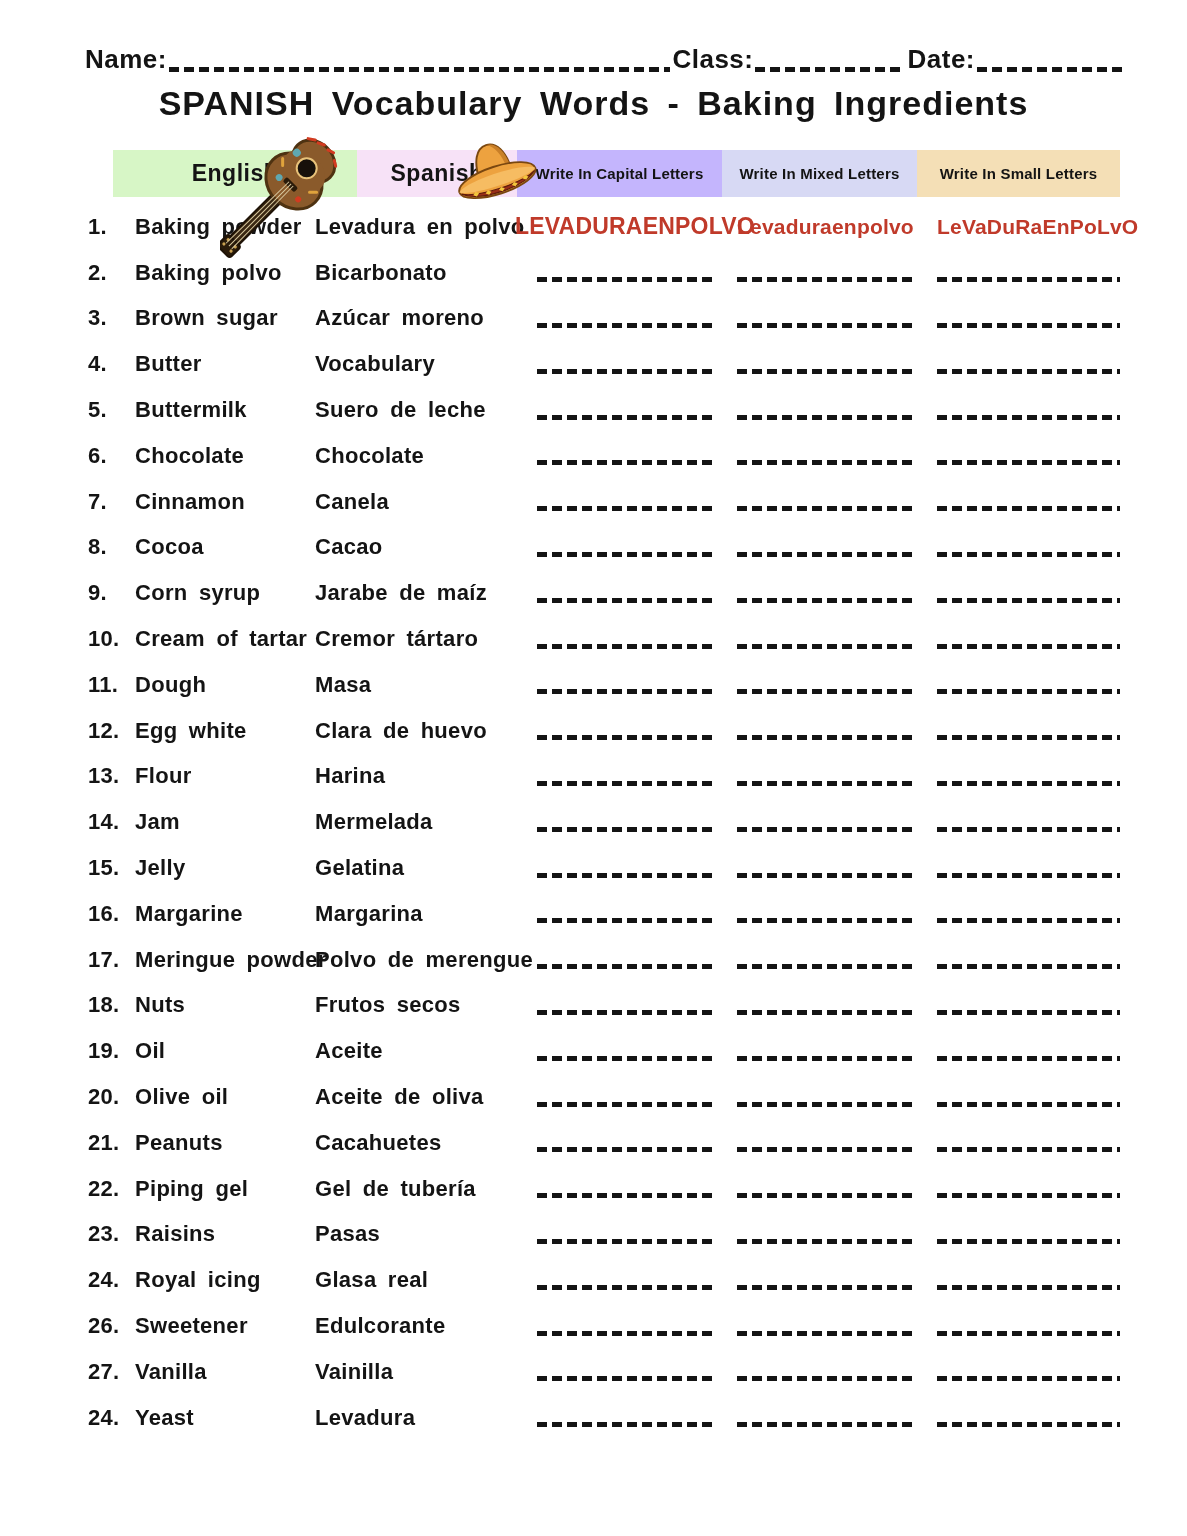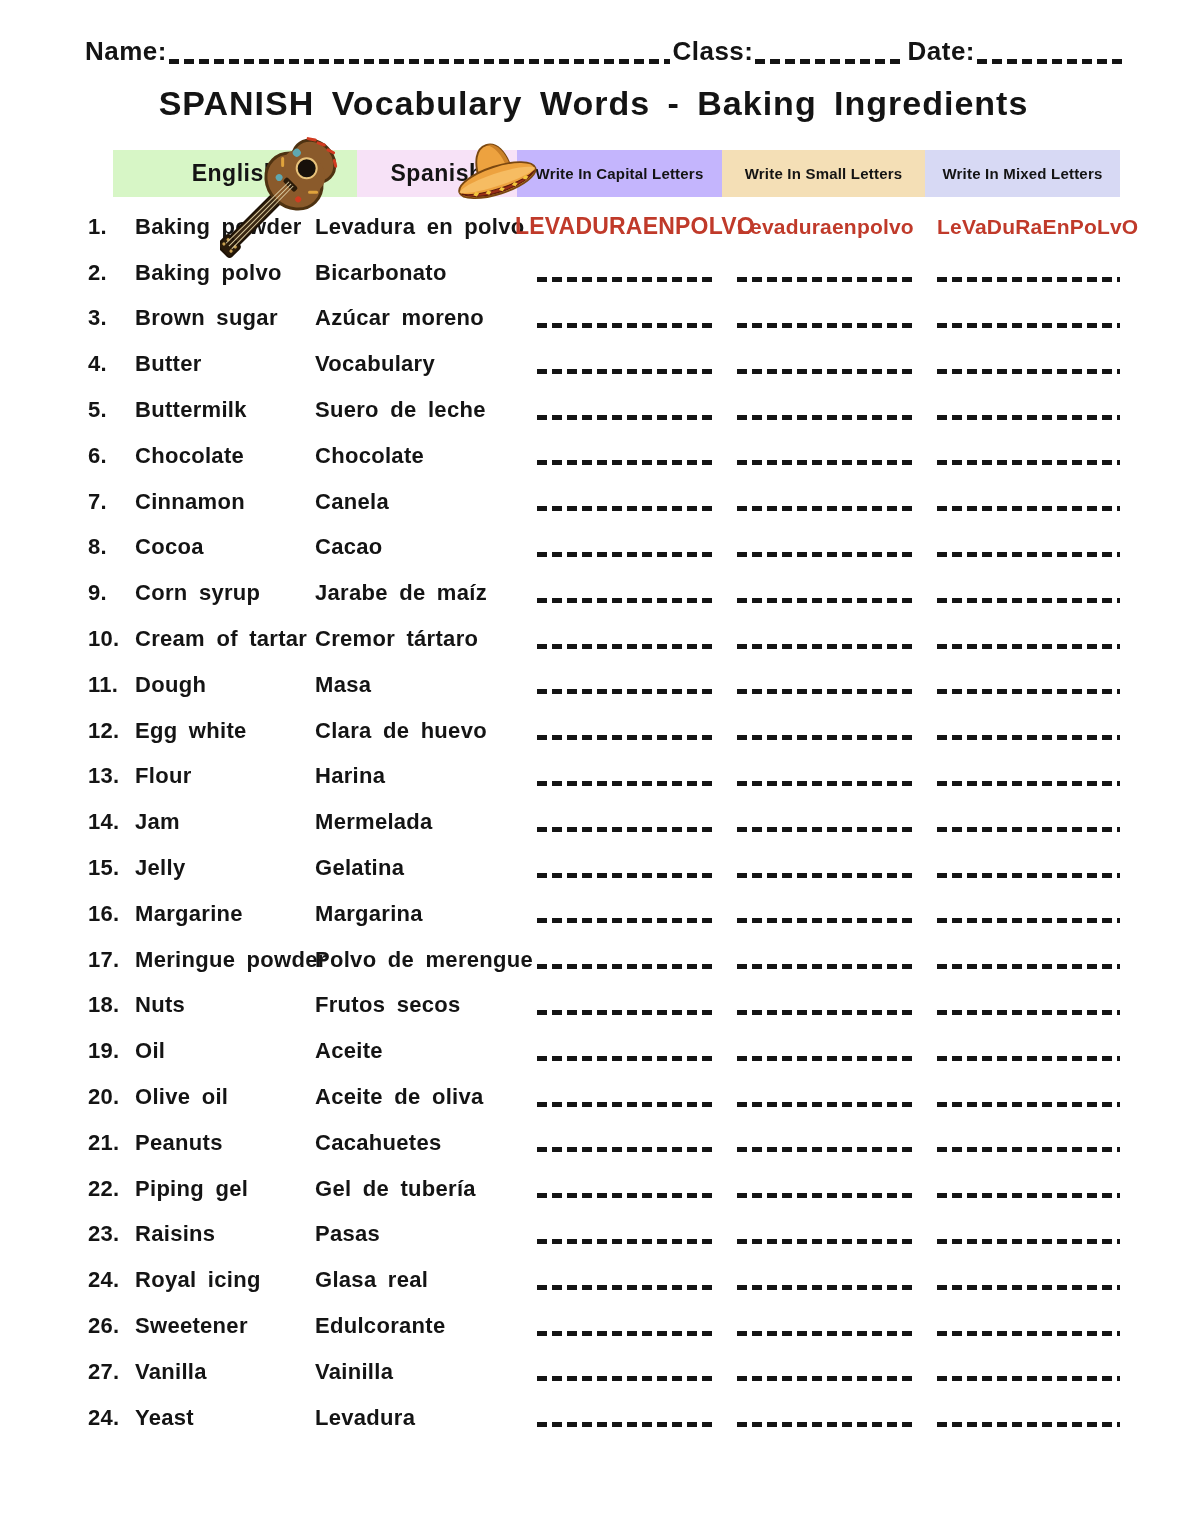--- a/index.html
+++ b/index.html
@@ -7,21 +7,21 @@
     position:relative;
     width:1187px;height:1536px;
     background:#ffffff;
     font-family:"Liberation Sans", sans-serif;
     color:#141414;
     font-weight:700;
     overflow:hidden;
   }
   
   .name-line{
-    position:absolute;top:36px;left:85px;right:60px;
+    position:absolute;top:44px;left:85px;right:60px;
     display:flex;align-items:flex-end;
     font-size:26px;letter-spacing:.5px;white-space:nowrap;
   }
   .dash-fill{
     height:5px;margin-bottom:3px;
     background-image:repeating-linear-gradient(90deg,#141414 0 10px,transparent 10px 15px);
   }
   .nb{flex:1 1 auto;margin-left:2px;margin-right:2px;}
   .cb{width:150px;margin-left:2px;margin-right:2px;}
   .db{width:150px;margin-left:2px;}
@@ -84,22 +84,22 @@
     <span>Date:</span>
     <span class="dash-fill db"></span>
   </div>
 
   <div class="title">SPANISH Vocabulary Words - Baking Ingredients</div>
 
   <div class="header-bar">
     <div class="hdr hdr-big w-eng" style="background: rgb(215, 246, 198);">English</div>
     <div class="hdr hdr-big w-spa" style="background: rgb(247, 226, 247);">Spanish</div>
     <div class="hdr hdr-small w-cap" style="background: #c4b5fd;">Write In Capital Letters</div>
+    <div class="hdr hdr-small w-mix" style="background: rgb(215, 217, 244);">Write In Mixed Letters</div>
     <div class="hdr hdr-small w-sml" style="background: rgb(244, 223, 182);">Write In Small Letters</div>
-    <div class="hdr hdr-small w-mix" style="background: rgb(215, 217, 244);">Write In Mixed Letters</div>
   </div>
 
   <svg class="guitar" viewBox="0 0 148 142" aria-hidden="true">
     <g transform="translate(98,26) rotate(45)">
 
       <rect x="-6" y="40" width="12" height="82" fill="#3a2712" stroke="#1e1206" stroke-width="2"></rect>
       <rect x="-9" y="118" width="18" height="16" rx="3" fill="#2a1b0a" stroke="#1e1206" stroke-width="2"></rect>
       <circle cx="-5" cy="122" r="1.6" fill="#c8a050"></circle>
         <circle cx="5" cy="122" r="1.6" fill="#c8a050"></circle>
       <circle cx="-5" cy="128" r="1.6" fill="#c8a050"></circle>

